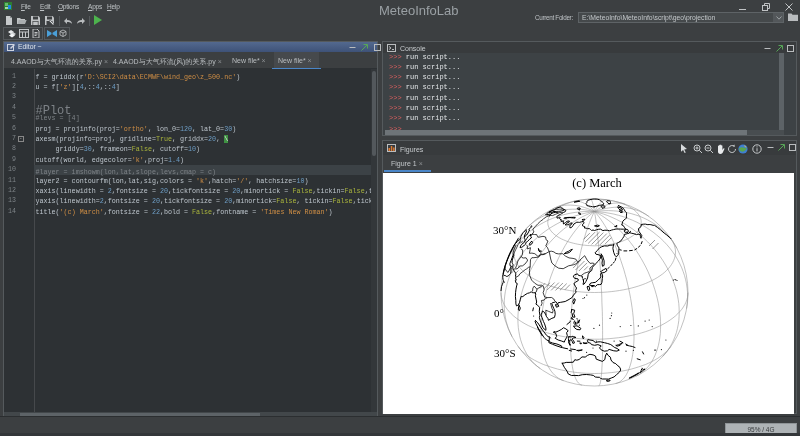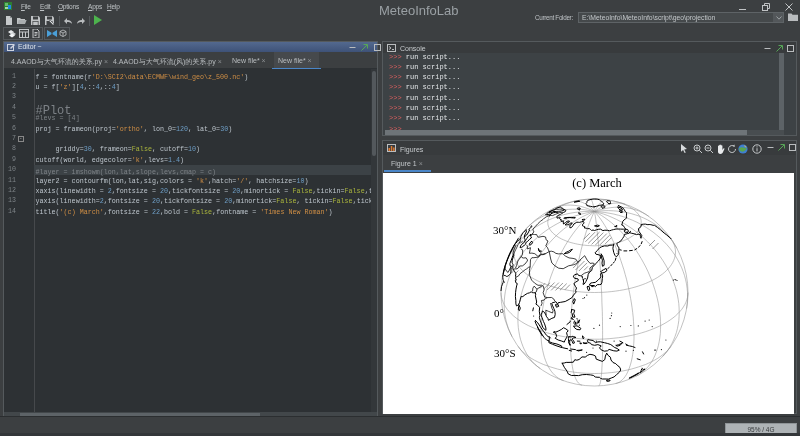--- a/index.html
+++ b/index.html
@@ -183,28 +183,29 @@
 <div class="abs" style="left:0;top:55.6px;width:12px;text-align:right;font-size:6.6px;color:#7e8488;">6</div>
 <div class="abs" style="left:0;top:66.0px;width:12px;text-align:right;font-size:6.6px;color:#7e8488;">7</div>
 <div class="abs" style="left:0;top:76.4px;width:12px;text-align:right;font-size:6.6px;color:#7e8488;">8</div>
 <div class="abs" style="left:0;top:86.8px;width:12px;text-align:right;font-size:6.6px;color:#7e8488;">9</div>
 <div class="abs" style="left:0;top:97.2px;width:12px;text-align:right;font-size:6.6px;color:#7e8488;">10</div>
 <div class="abs" style="left:0;top:107.6px;width:12px;text-align:right;font-size:6.6px;color:#7e8488;">11</div>
 <div class="abs" style="left:0;top:118.0px;width:12px;text-align:right;font-size:6.6px;color:#7e8488;">12</div>
 <div class="abs" style="left:0;top:128.4px;width:12px;text-align:right;font-size:6.6px;color:#7e8488;">13</div>
 <div class="abs" style="left:0;top:138.8px;width:12px;text-align:right;font-size:6.6px;color:#7e8488;">14</div>
 <div class="abs" style="left:14px;top:67.0px;width:5.5px;height:5.5px;border:0.5px solid #888;font-size:5px;line-height:4.5px;text-align:center;color:#aaa;">-</div>
-<div class="abs" style="left:31.5px;top:3.6px;font-size:6.7px;white-space:pre;"><span style="color:#bdc5cc;">f = fontname(r</span><span style="color:#cf8e45;">'D:\SCI2\data\ECMWF\wind_geo\z_500.nc'</span><span style="color:#bdc5cc;">)</span></div>
+<div class="abs" style="left:31.5px;top:3.6px;font-size:6.7px;white-space:pre;"><span style="color:#bdc5cc;">f = griddx(r</span><span style="color:#cf8e45;">'D:\SCI2\data\ECMWF\wind_geo\z_500.nc'</span><span style="color:#bdc5cc;">)</span></div>
 <div class="abs" style="left:31.5px;top:14.0px;font-size:6.7px;white-space:pre;"><span style="color:#bdc5cc;">u = f[</span><span style="color:#cf8e45;">'z'</span><span style="color:#bdc5cc;">][</span><span style="color:#6d9dc5;">4</span><span style="color:#bdc5cc;">,::</span><span style="color:#6d9dc5;">4</span><span style="color:#bdc5cc;">,::</span><span style="color:#6d9dc5;">4</span><span style="color:#bdc5cc;">]</span></div>
 <div class="abs" style="left:31.5px;top:24.4px;font-size:6.7px;white-space:pre;"></div>
 <div class="abs" style="left:31.5px;top:34.8px;font-size:12px;white-space:pre;"><span style="color:#7d8287;">#Plot</span></div>
 <div class="abs" style="left:31.5px;top:45.2px;font-size:6.7px;white-space:pre;"><span style="color:#7d8287;">#levs = [4]</span></div>
-<div class="abs" style="left:31.5px;top:55.6px;font-size:6.7px;white-space:pre;"><span style="color:#bdc5cc;">proj = frameon(proj=</span><span style="color:#cf8e45;">'ortho'</span><span style="color:#bdc5cc;">, lon_0=</span><span style="color:#6d9dc5;">120</span><span style="color:#bdc5cc;">, lat_0=</span><span style="color:#6d9dc5;">30</span><span style="color:#bdc5cc;">)</span></div>
+<div class="abs" style="left:31.5px;top:55.6px;font-size:6.7px;white-space:pre;"><span style="color:#bdc5cc;">proj = projinfo(proj=</span><span style="color:#cf8e45;">'ortho'</span><span style="color:#bdc5cc;">, lon_0=</span><span style="color:#6d9dc5;">120</span><span style="color:#bdc5cc;">, lat_0=</span><span style="color:#6d9dc5;">30</span><span style="color:#bdc5cc;">)</span></div>
+<div class="abs" style="left:31.5px;top:66.0px;font-size:6.7px;white-space:pre;"><span style="color:#bdc5cc;">axesm(projinfo=proj, gridline=</span><span style="color:#a9b43c;">True</span><span style="color:#bdc5cc;">, griddx=</span><span style="color:#6d9dc5;">20</span><span style="color:#bdc5cc;">, </span><span style="background:#3f9243;color:#e8e8e8;">\</span></div>
 <div class="abs" style="left:31.5px;top:76.4px;font-size:6.7px;white-space:pre;"><span style="color:#bdc5cc;">&nbsp;&nbsp;&nbsp;&nbsp;&nbsp;griddy=</span><span style="color:#6d9dc5;">30</span><span style="color:#bdc5cc;">, frameon=</span><span style="color:#a9b43c;">False</span><span style="color:#bdc5cc;">, cutoff=</span><span style="color:#6d9dc5;">10</span><span style="color:#bdc5cc;">)</span></div>
-<div class="abs" style="left:31.5px;top:86.8px;font-size:6.7px;white-space:pre;"><span style="color:#bdc5cc;">cutoff(world, edgecolor=</span><span style="color:#cf8e45;">'k'</span><span style="color:#bdc5cc;">,levs=</span><span style="color:#6d9dc5;">1.4</span><span style="color:#bdc5cc;">)</span></div>
+<div class="abs" style="left:31.5px;top:86.8px;font-size:6.7px;white-space:pre;"><span style="color:#bdc5cc;">cutoff(world, edgecolor=</span><span style="color:#cf8e45;">'k'</span><span style="color:#bdc5cc;">,proj=</span><span style="color:#6d9dc5;">1.4</span><span style="color:#bdc5cc;">)</span></div>
 <div class="abs" style="left:31.5px;top:99px;font-size:6.7px;white-space:pre;"><span style="color:#7d8287;">#layer = imshowm(lon,lat,slope,levs,cmap = c)</span></div>
 <div class="abs" style="left:31.5px;top:107.6px;font-size:6.7px;white-space:pre;"><span style="color:#bdc5cc;">layer2 = contourfm(lon,lat,sig,colors = </span><span style="color:#cf8e45;">'k'</span><span style="color:#bdc5cc;">,hatch=</span><span style="color:#cf8e45;">'/'</span><span style="color:#bdc5cc;">, hatchsize=</span><span style="color:#6d9dc5;">10</span><span style="color:#bdc5cc;">)</span></div>
 <div class="abs" style="left:31.5px;top:118.0px;font-size:6.7px;white-space:pre;"><span style="color:#bdc5cc;">xaxis(linewidth = </span><span style="color:#6d9dc5;">2</span><span style="color:#bdc5cc;">,fontsize = </span><span style="color:#6d9dc5;">20</span><span style="color:#bdc5cc;">,tickfontsize = </span><span style="color:#6d9dc5;">20</span><span style="color:#bdc5cc;">,minortick = </span><span style="color:#a9b43c;">False</span><span style="color:#bdc5cc;">,tickin=</span><span style="color:#a9b43c;">False</span><span style="color:#bdc5cc;">,tickwidth = </span></div>
 <div class="abs" style="left:31.5px;top:128.4px;font-size:6.7px;white-space:pre;"><span style="color:#bdc5cc;">yaxis(linewidth=</span><span style="color:#6d9dc5;">2</span><span style="color:#bdc5cc;">,fontsize = </span><span style="color:#6d9dc5;">20</span><span style="color:#bdc5cc;">,tickfontsize = </span><span style="color:#6d9dc5;">20</span><span style="color:#bdc5cc;">,minortick=</span><span style="color:#a9b43c;">False</span><span style="color:#bdc5cc;">, tickin=</span><span style="color:#a9b43c;">False</span><span style="color:#bdc5cc;">,tickwidth = </span></div>
 <div class="abs" style="left:31.5px;top:138.8px;font-size:6.7px;white-space:pre;"><span style="color:#bdc5cc;">title(</span><span style="color:#cf8e45;">'(c) March'</span><span style="color:#bdc5cc;">,fontsize = </span><span style="color:#6d9dc5;">22</span><span style="color:#bdc5cc;">,bold = </span><span style="color:#a9b43c;">False</span><span style="color:#bdc5cc;">,fontname = </span><span style="color:#cf8e45;">'Times New Roman'</span><span style="color:#bdc5cc;">)</span></div>
 </div>
 <div class="abs" style="left:367px;top:27px;width:6px;height:346px;background:#33373a;"></div>
 <div class="abs" style="left:368px;top:29px;width:4px;height:85px;background:#53585c;border-radius:2px;"></div>
 <div class="abs" style="left:0px;top:370px;width:373px;height:4.5px;background:#42474a;"></div>
 <div class="abs" style="left:16px;top:370.5px;width:240px;height:4px;background:#5d6367;"></div>

